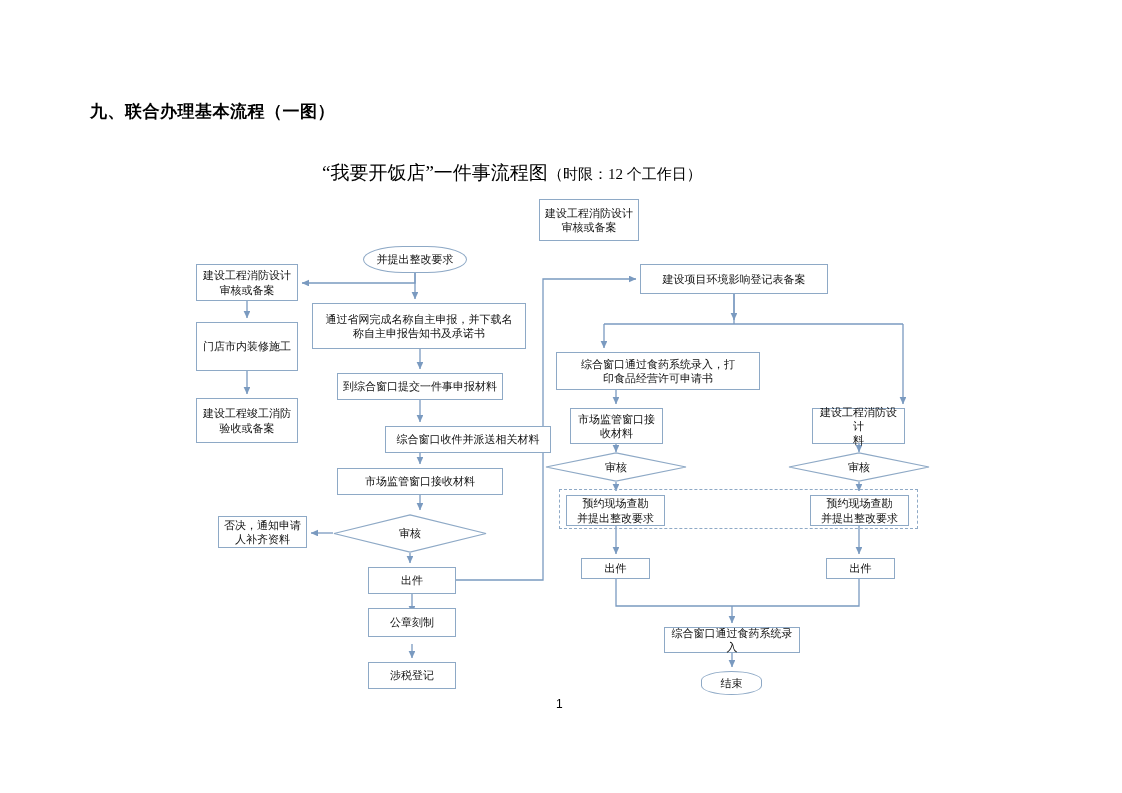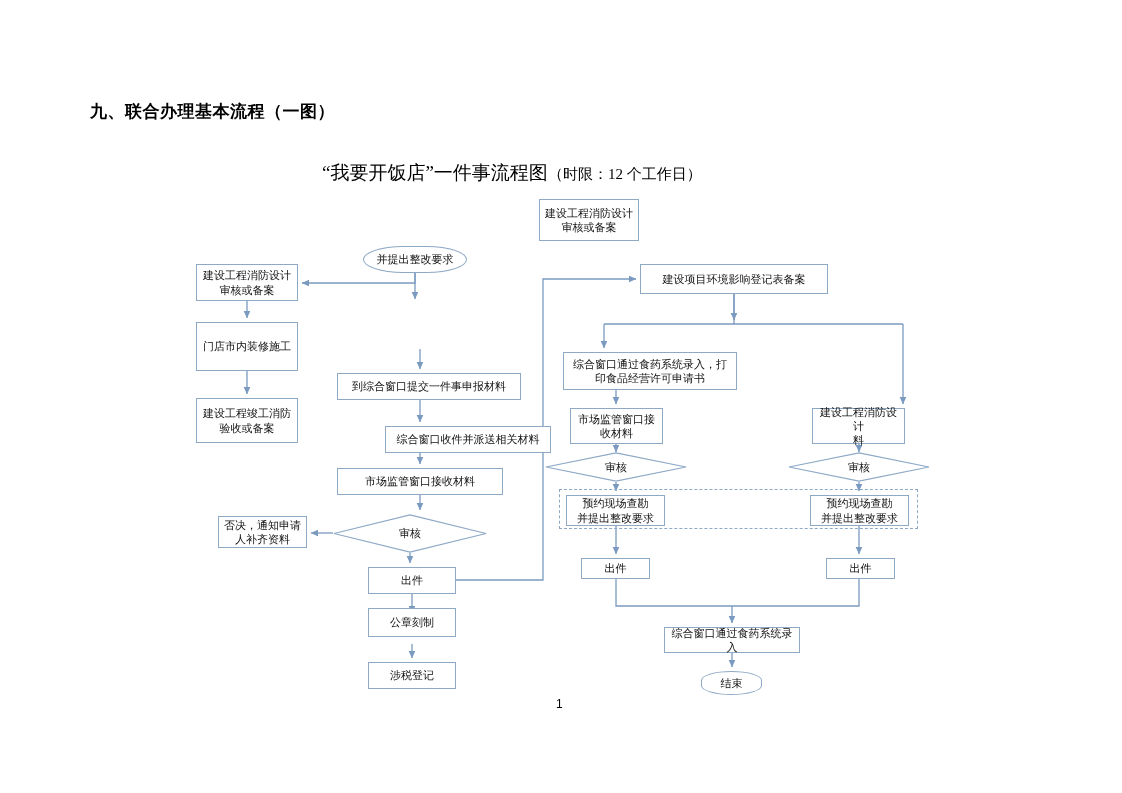--- a/index.html
+++ b/index.html
@@ -140,22 +140,26 @@
 
   <div class="node" style="left:196px;top:322px;width:102px;height:49px;">
     <span class="txt">门店市内装修施工</span>
   </div>
 
   <div class="node" style="left:196px;top:398px;width:102px;height:45px;">
     <span class="txt">建设工程竣工消防
 验收或备案</span>
   </div>
 
-
-  <div class="node" style="left:337px;top:373px;width:184px;height:27px;">
+  <div class="node" style="left:312px;top:303px;width:214px;height:46px;">
+    <span class="txt">通过省网完成名称自主申报，并下载名
+称自主申报告知书及承诺书</span>
+  </div>
+
+  <div class="node" style="left:337px;top:373px;width:166px;height:27px;">
     <span class="txt">到综合窗口提交一件事申报材料</span>
   </div>
 
   <div class="node" style="left:337px;top:426px;width:166px;height:27px;margin-left:48px;">
     <span class="txt">综合窗口收件并派送相关材料</span>
   </div>
 
   <div class="node" style="left:337px;top:468px;width:166px;height:27px;">
     <span class="txt">市场监管窗口接收材料</span>
   </div>
@@ -186,21 +190,21 @@
 
   <div class="node" style="left:539px;top:199px;width:100px;height:42px;">
     <span class="txt">建设工程消防设计
 审核或备案</span>
   </div>
 
   <div class="node" style="left:640px;top:264px;width:188px;height:30px;">
     <span class="txt">建设项目环境影响登记表备案</span>
   </div>
 
-  <div class="node" style="left:556px;top:352px;width:174px;height:38px;margin-left:7px;">
+  <div class="node" style="left:556px;top:352px;width:204px;height:38px;">
     <span class="txt">综合窗口通过食药系统录入，打
 印食品经营许可申请书</span>
   </div>
 
   <div class="node" style="left:570px;top:408px;width:93px;height:36px;">
     <span class="txt">市场监管窗口接
 收材料</span>
   </div>
 
   <div class="node" style="left:812px;top:408px;width:93px;height:36px;">

